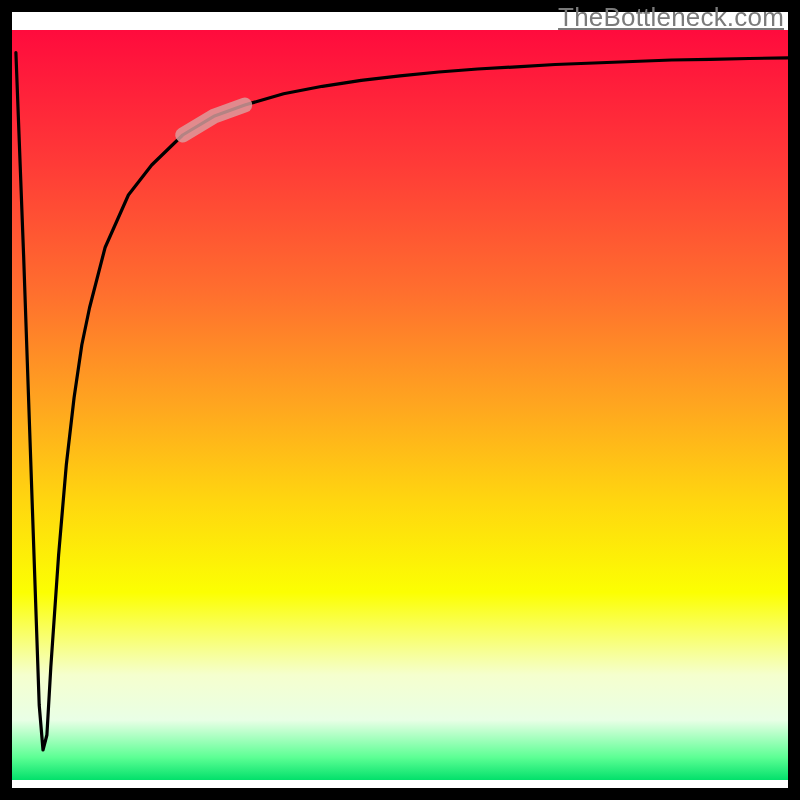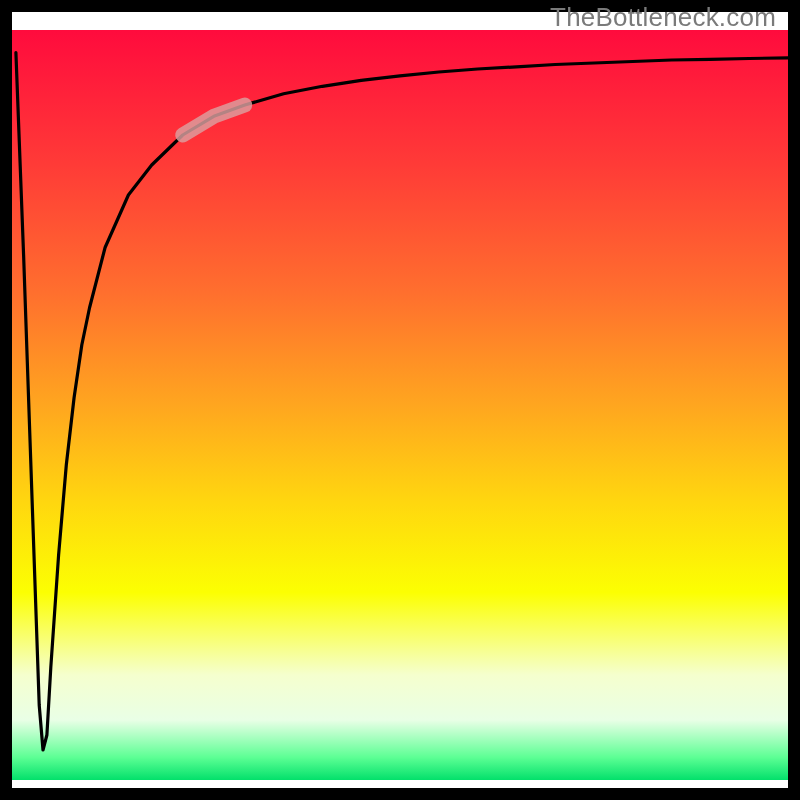--- a/index.html
+++ b/index.html
@@ -11,25 +11,26 @@
     font-family: Arial, Helvetica, sans-serif;
   }
   .chart-stage {
     position: relative;
     width: 800px;
     height: 800px;
   }
   .watermark {
     position: absolute;
     top: 2px;
-    right: 24px;
+    right: 16px;
     font-size: 26px;
     font-weight: 500;
     color: #7a7a7a;
     letter-spacing: 0.2px;
+    text-decoration: underline;
   }
   svg.plot {
     position: absolute;
     top: 0;
     left: 0;
   }
 </style>
 </head>
 <body>
 

